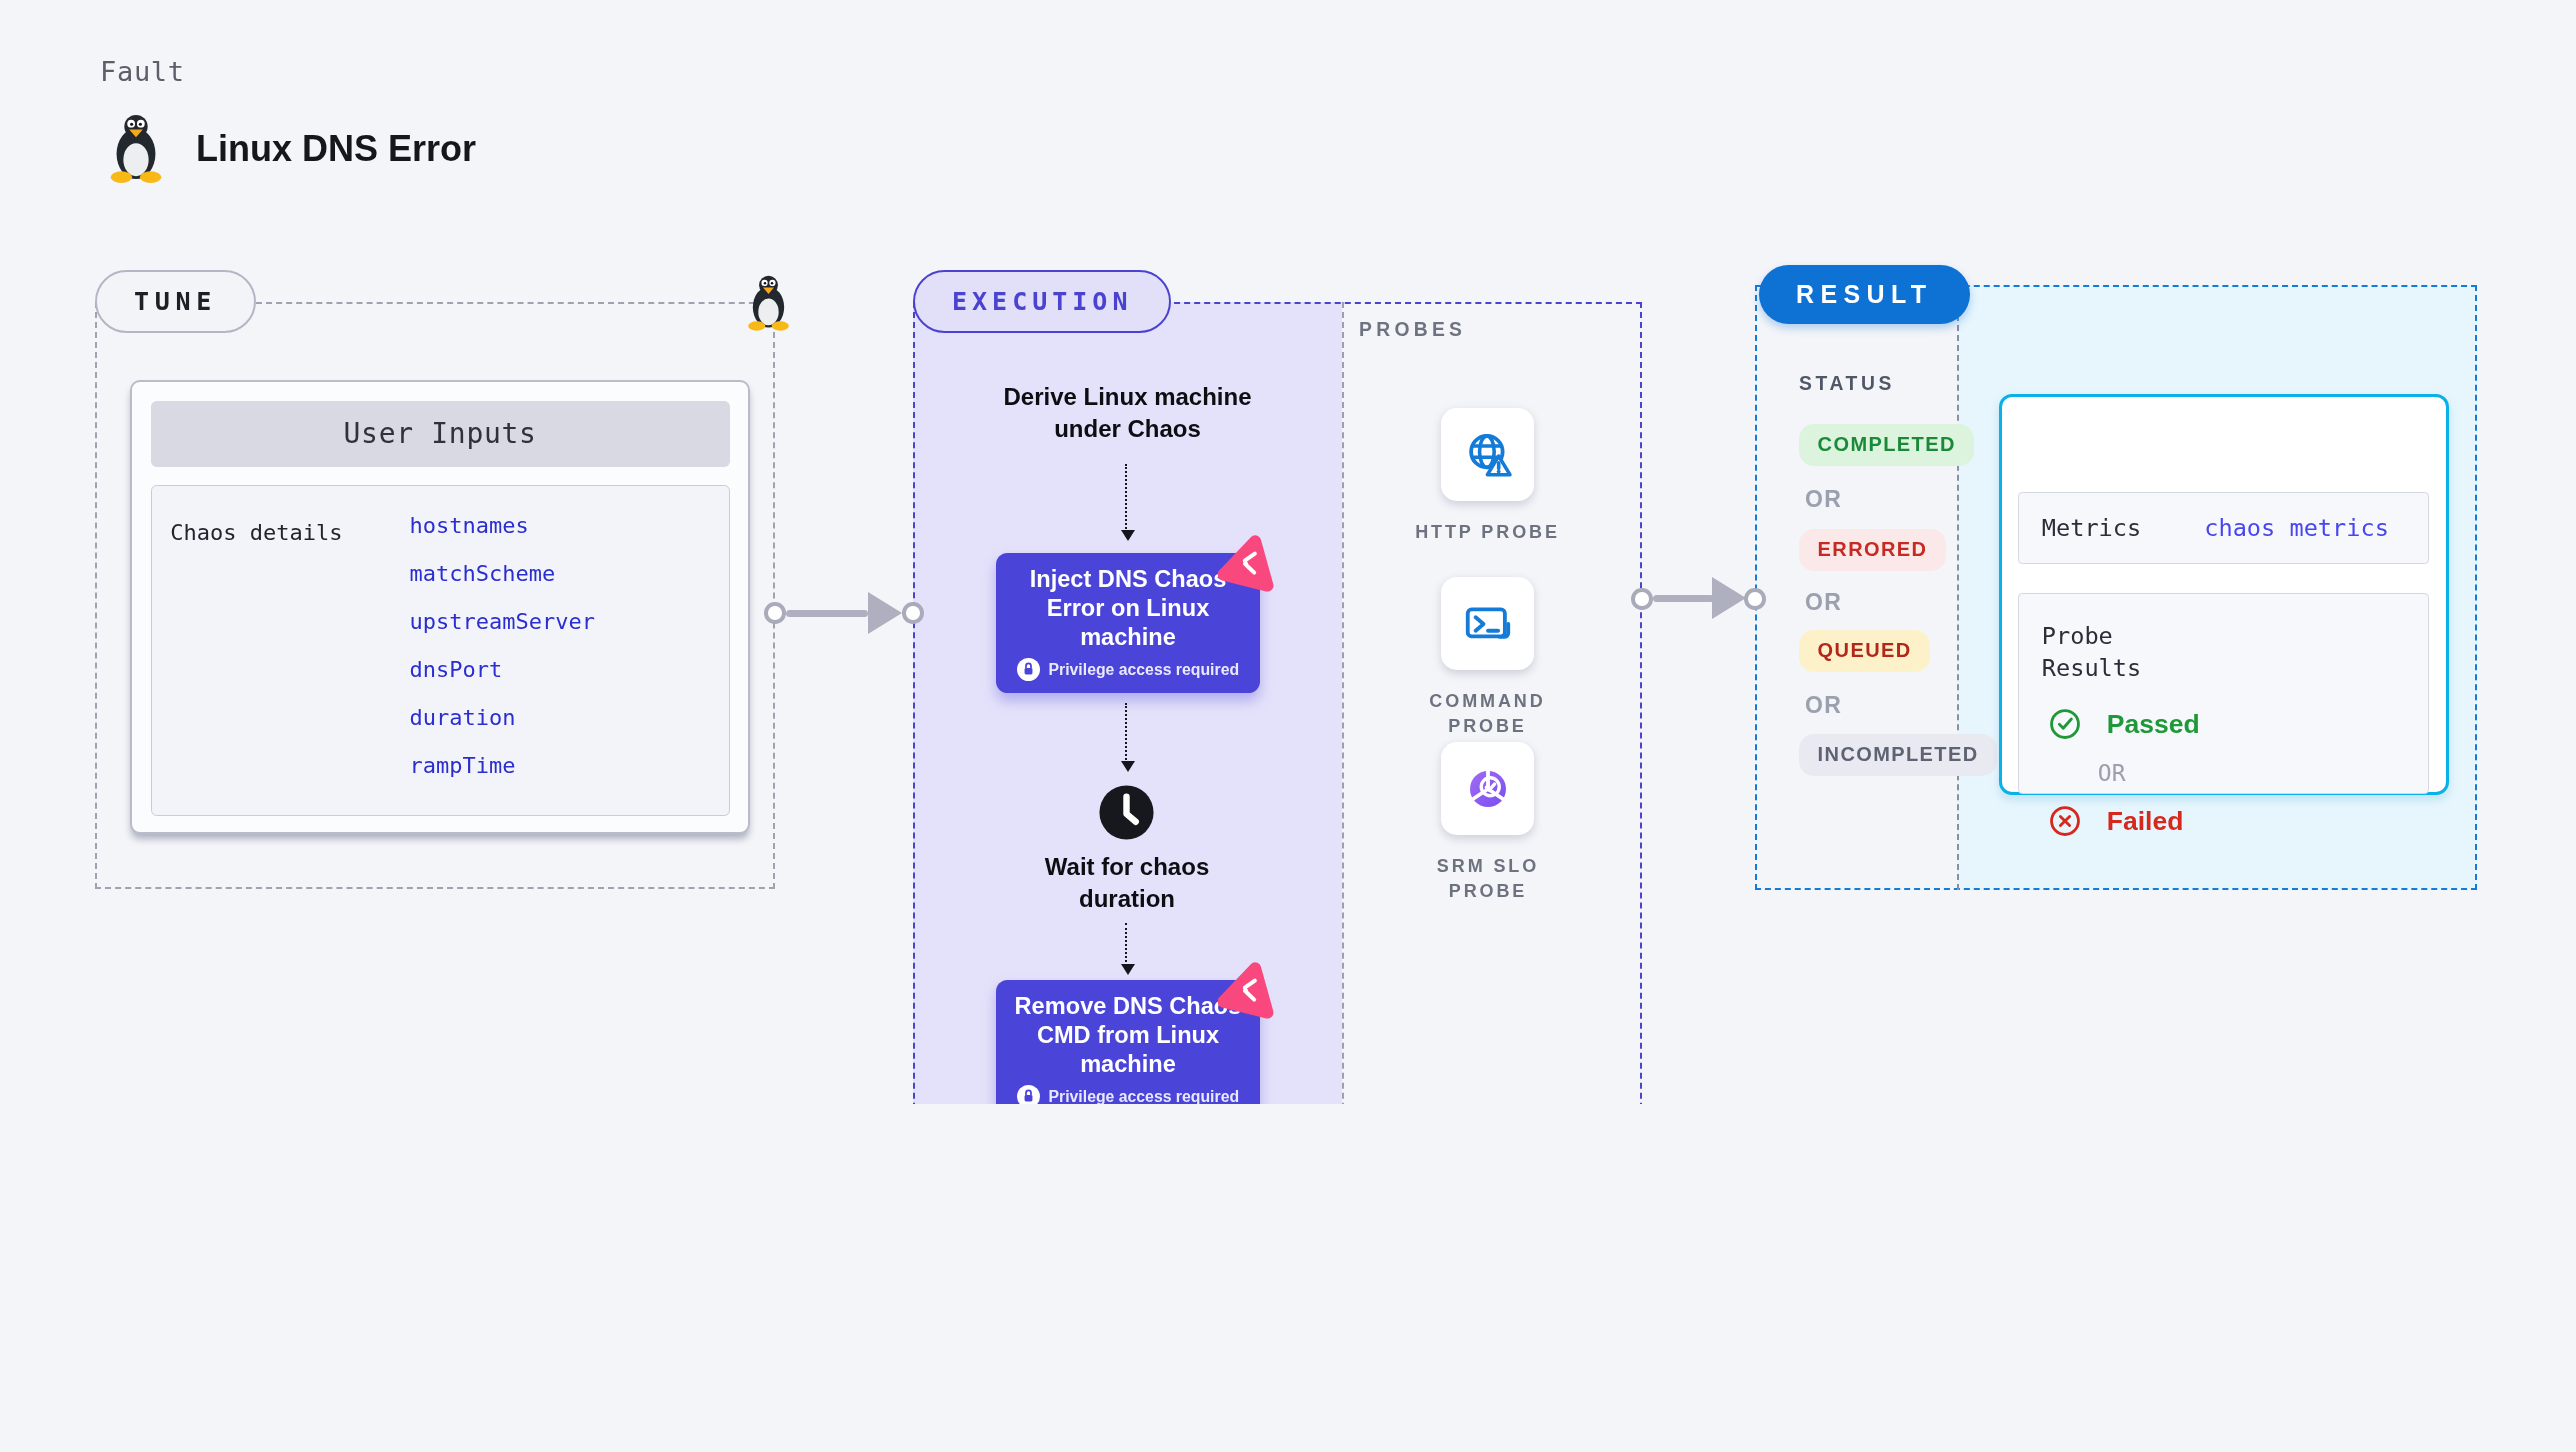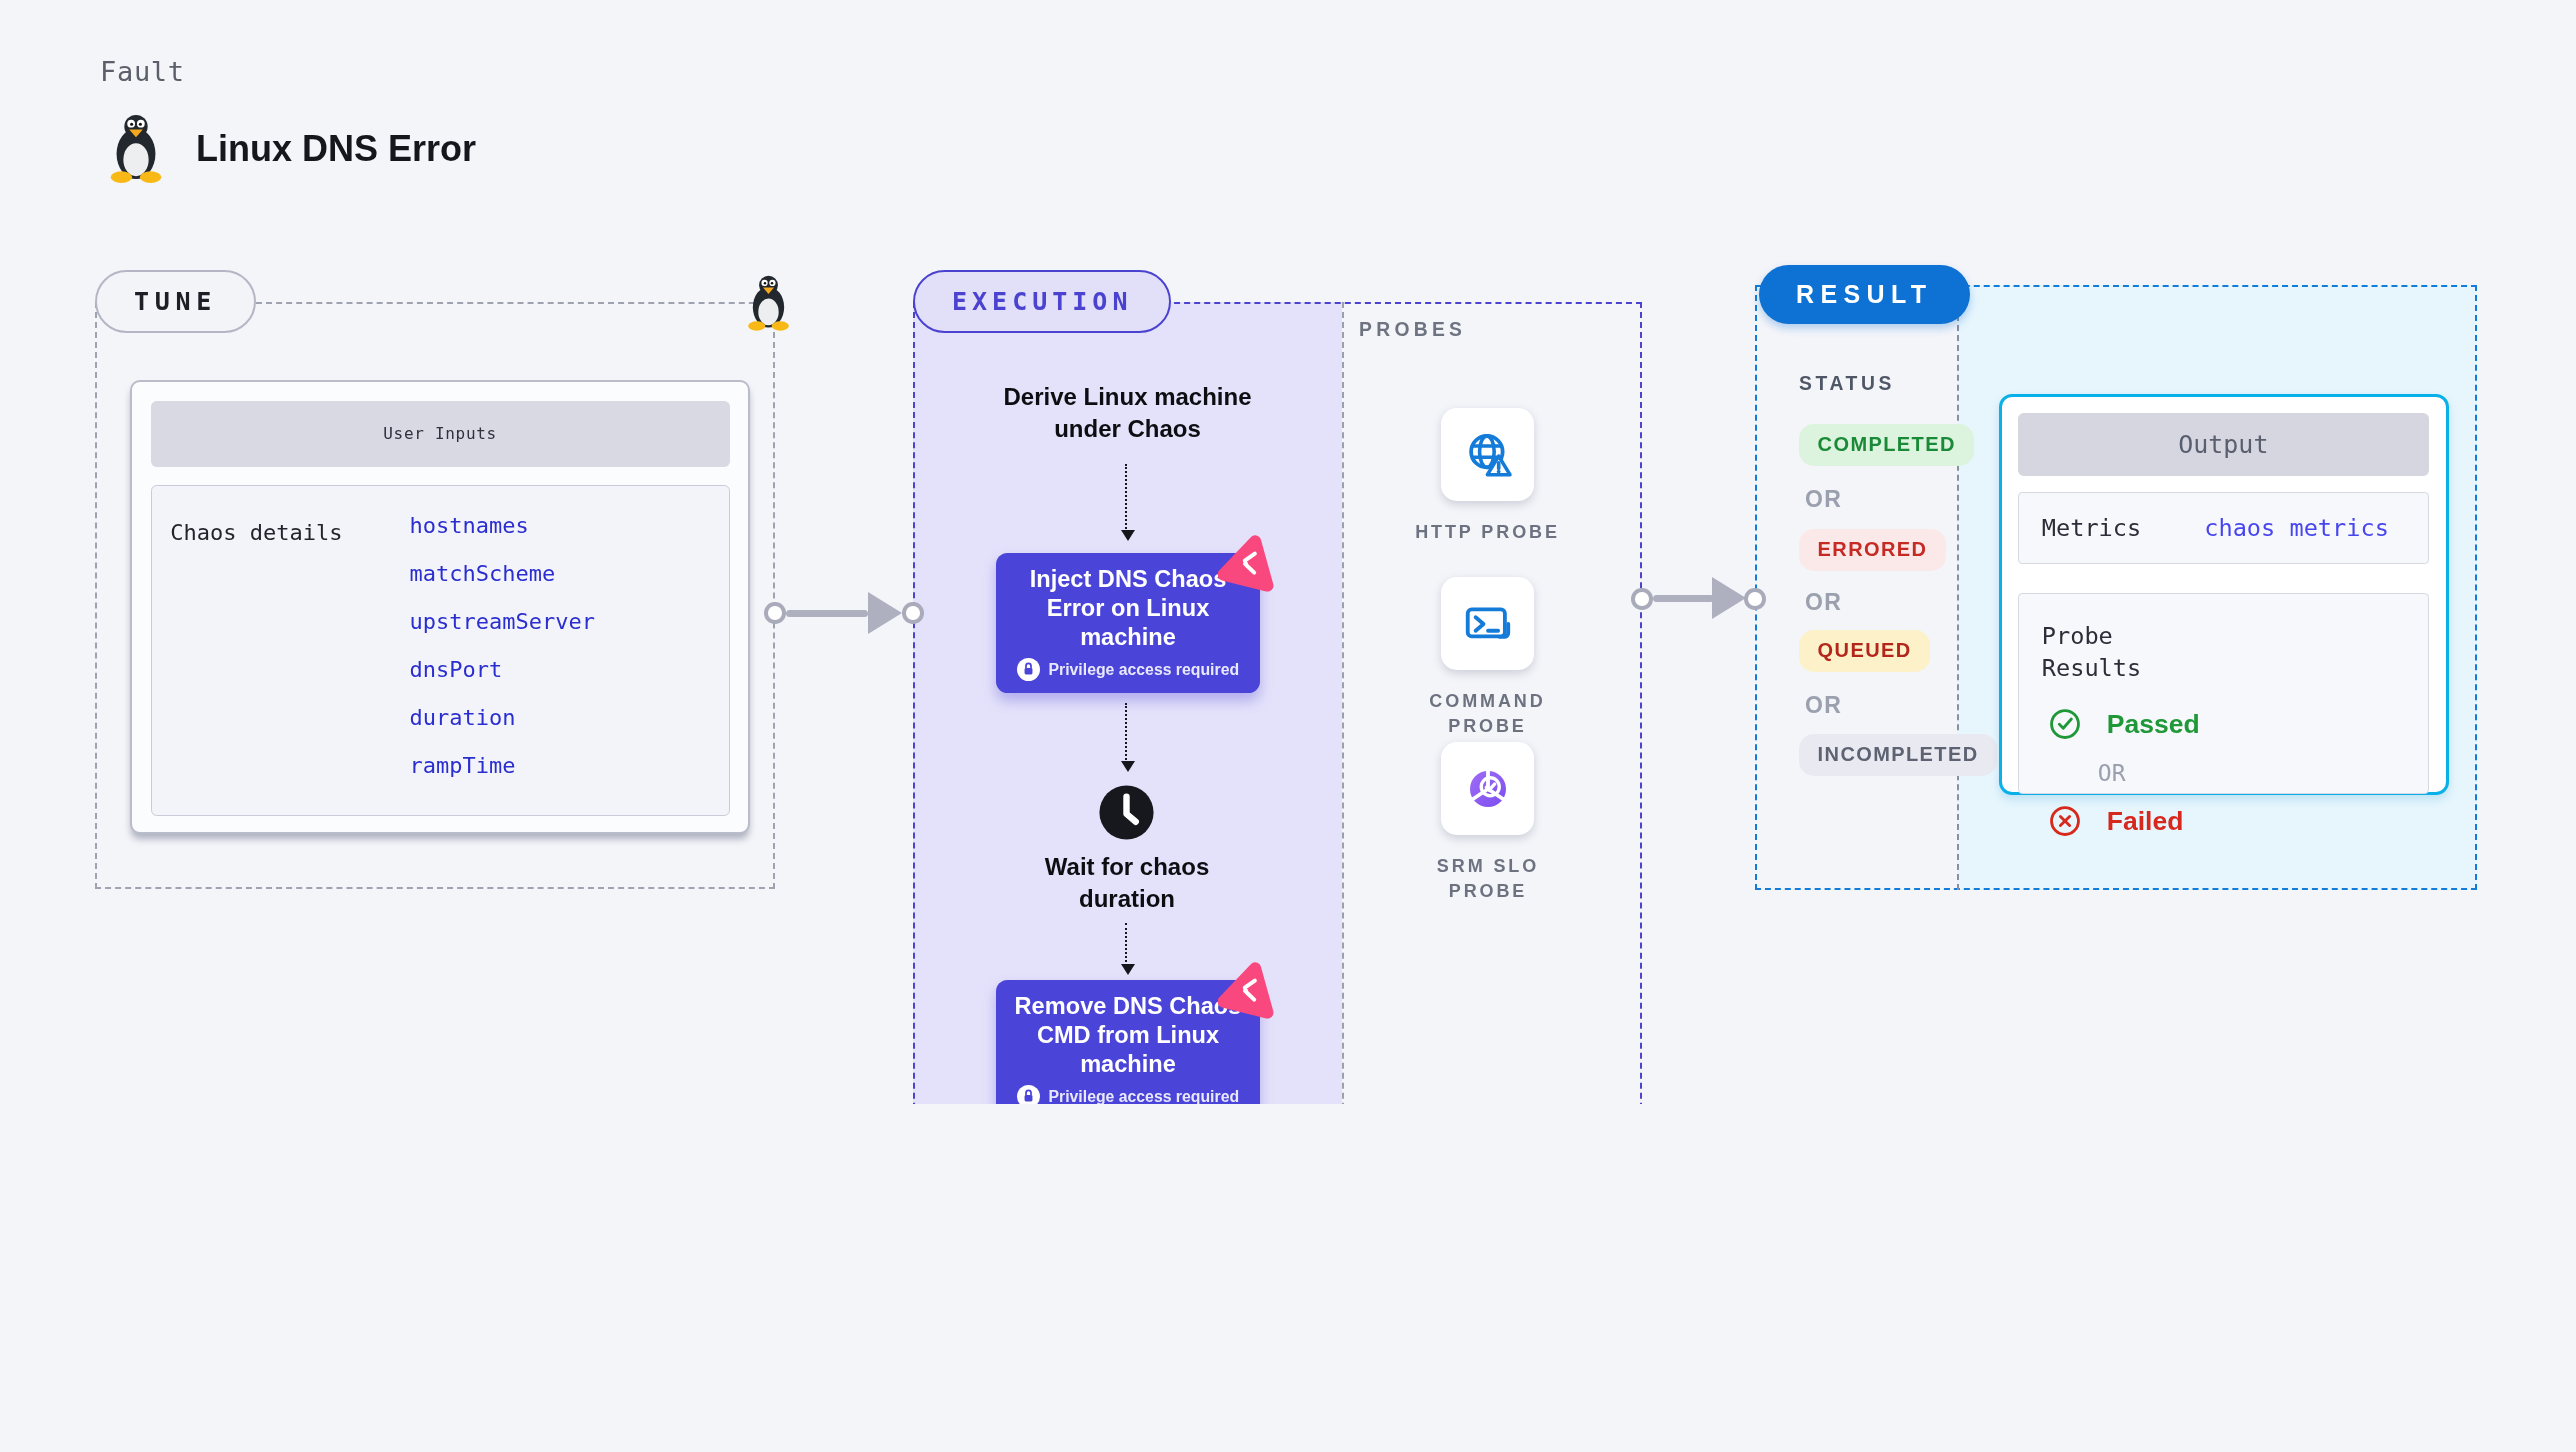--- a/index.html
+++ b/index.html
@@ -26,21 +26,21 @@
   .lavender{left:913px;top:302px;width:429px;height:1047px;background:#e4e2fa;}
   .probes-sep{left:1342px;top:302px;height:1047px;width:0;border-left:2.1px dashed #9aa0ac;}
   .result-box{left:1755px;top:285px;width:722px;height:605px;border:2.9px dashed #117cd9;box-sizing:border-box;}
   .cyan-panel{left:1957px;top:285px;width:520px;height:605px;background:#e7f6fd;}
   .result-sep{left:1957px;top:285px;height:605px;width:0;border-left:2.1px dashed #8a90a2;}
 
   
   .ui-card{left:130px;top:380px;width:620px;height:454px;background:#fbfcfe;border:2.1px solid #b9bcc9;
            border-radius:10px;box-shadow:0 6.4px 7.2px -1.4px rgba(90,95,125,.45);box-sizing:border-box;}
   .ui-header{left:18.6px;top:18.6px;width:579px;height:66px;background:#d9d9e3;border-radius:5.7px;
-             font-size:16px;color:#2e323f;line-height:66px;text-align:center;letter-spacing:0.7px;}
+             font-size:28px;color:#2e323f;line-height:66px;text-align:center;letter-spacing:0.7px;}
   .ui-body{left:18.6px;top:103px;width:579px;height:331px;background:#f3f4fa;border:1.4px solid #c9cbd9;
            border-radius:5.7px;box-sizing:border-box;}
   .chaos-label{left:18.6px;top:34px;font-size:22px;color:#22242c;}
   .param-list{left:258px;top:15.8px;display:flex;flex-direction:column;}
   .param{font-family:"DejaVu Sans Mono",monospace;font-size:22px;color:#2b2ecf;line-height:48px;}
 
   
   .hline{height:7.2px;background:#aeb0c0;border-radius:3.6px;}
   .hhead{width:0;height:0;border-top:21.5px solid transparent;border-bottom:21.5px solid transparent;
          border-left:34px solid #aeb0c0;}
@@ -259,21 +259,20 @@
   <div class="abs status-label">STATUS</div>
   <div class="abs badge badge-completed" style="top:424px">COMPLETED</div>
   <div class="abs or-status" style="top:486px">OR</div>
   <div class="abs badge badge-errored" style="top:529px">ERRORED</div>
   <div class="abs or-status" style="top:589px">OR</div>
   <div class="abs badge badge-queued" style="top:630px">QUEUED</div>
   <div class="abs or-status" style="top:692px">OR</div>
   <div class="abs badge badge-incompleted" style="top:734px">INCOMPLETED</div>
 
   <div class="abs out-card">
-    <div class="abs mono out-header">Output</div>
     <div class="abs out-row out-row1">
       <span class="mono metrics-label">Metrics</span>
       <span class="mono metrics-value">chaos metrics</span>
     </div>
     <div class="abs out-row out-row2">
       <div class="mono pr-label">Probe Results</div>
       <div class="pr-col">
         <div class="pr-row">
           <svg width="34" height="34" viewBox="0 0 48 48">
             <circle cx="24" cy="24" r="19" fill="none" stroke="#1f9838" stroke-width="4"></circle>

